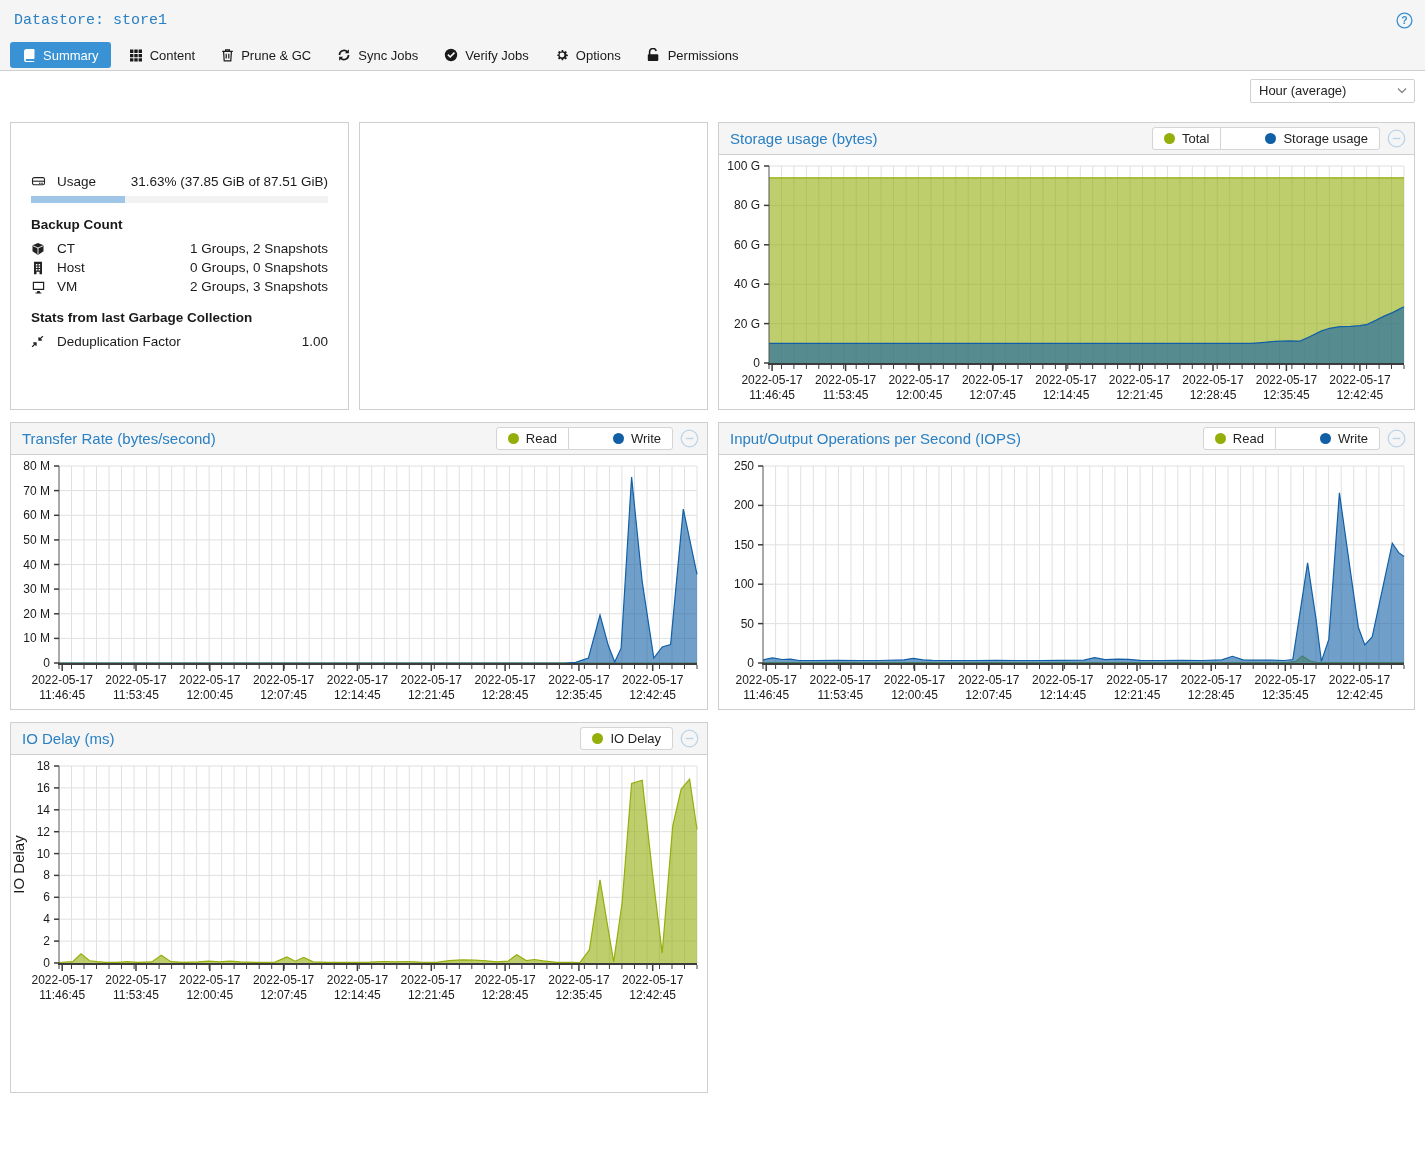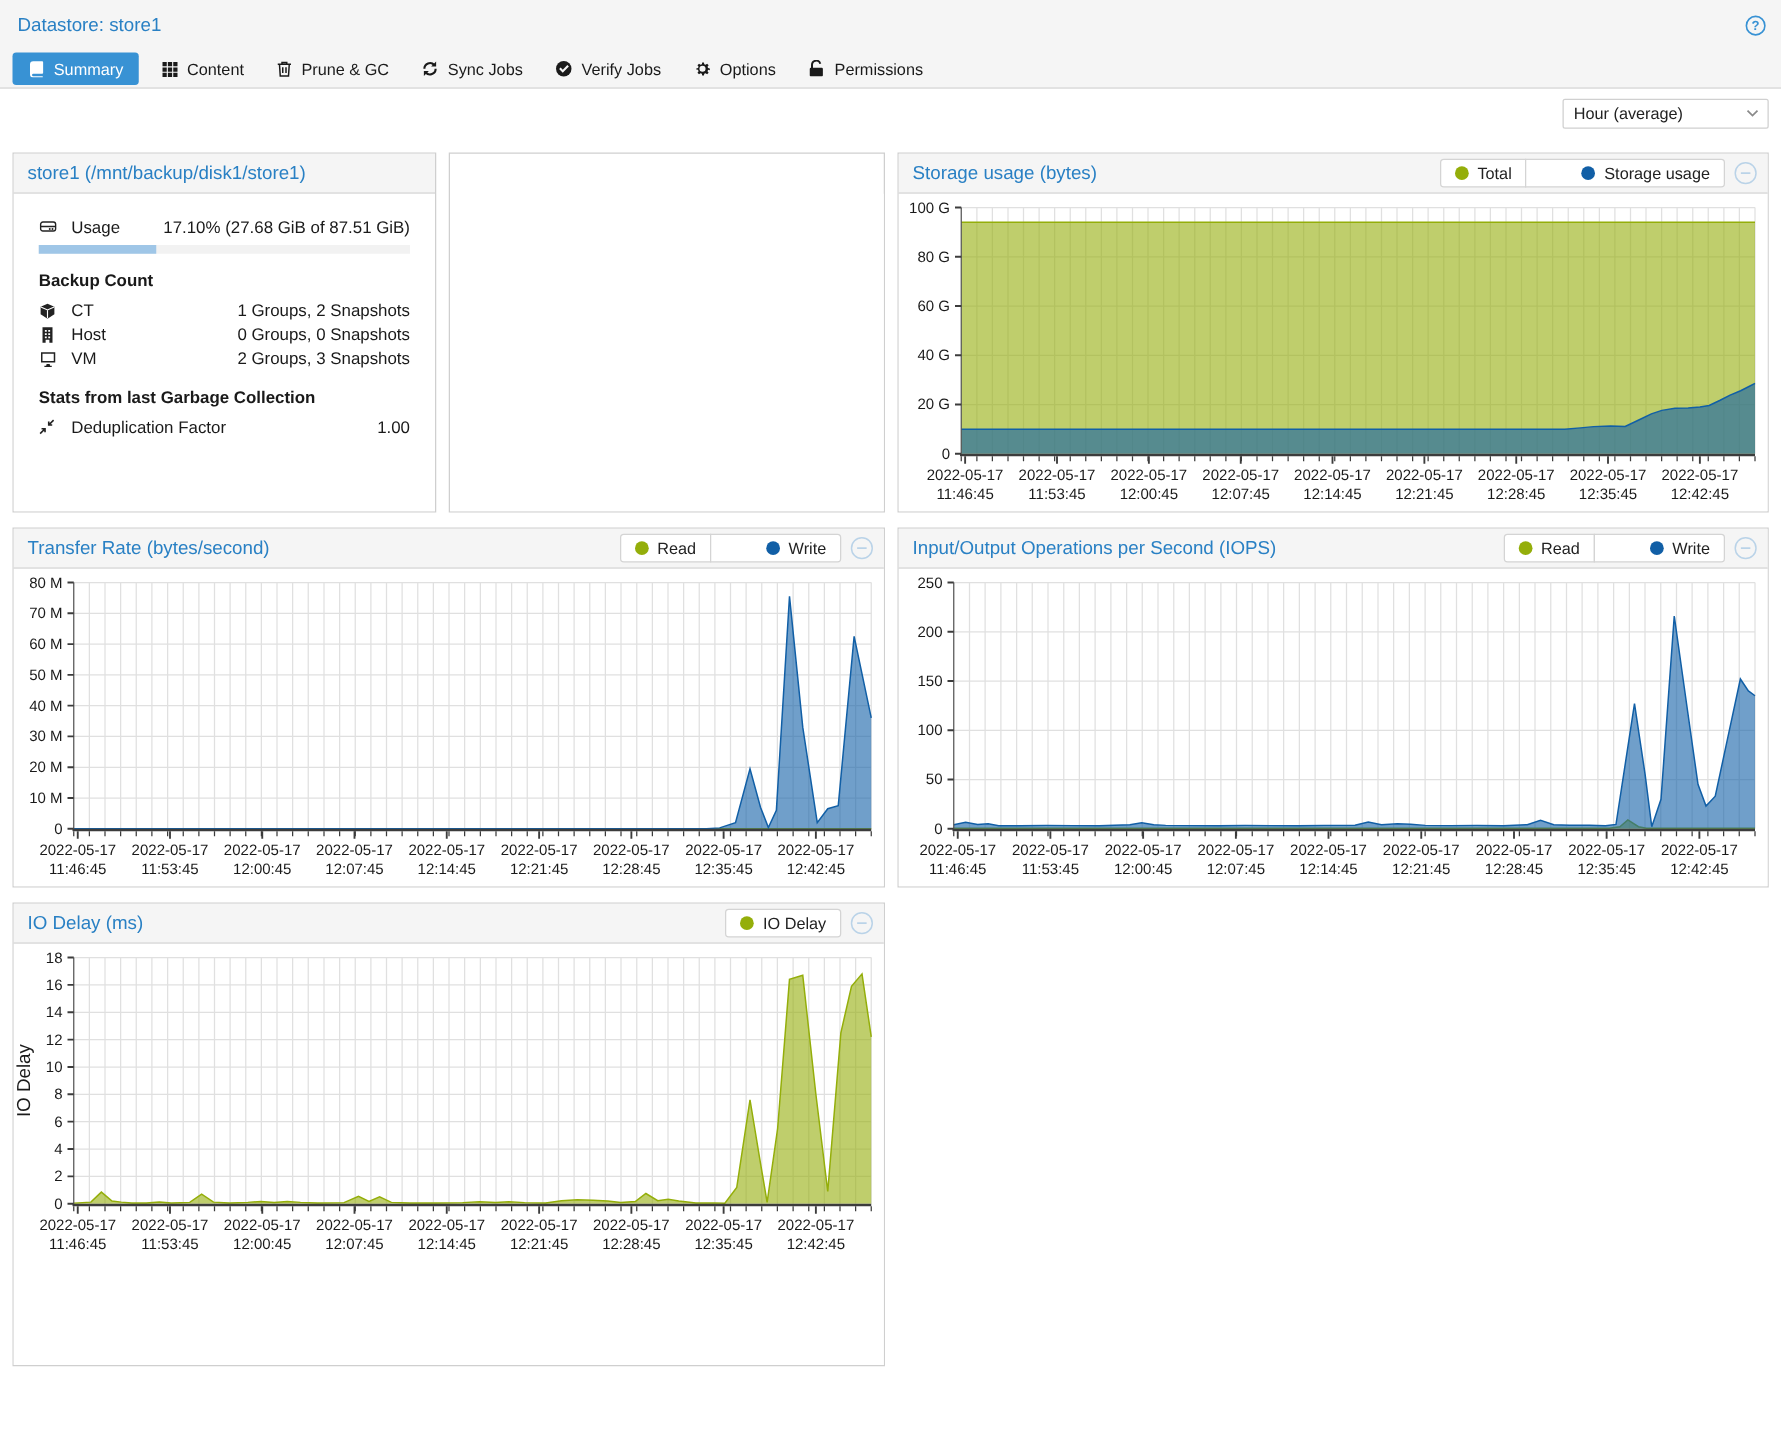--- a/index.html
+++ b/index.html
@@ -4,21 +4,21 @@
 <style>
   * { box-sizing: border-box; }
   html,body { margin:0; padding:0; }
   body {
     width:1425px; height:1158px; position:relative;
     background:#fff; font-family:"Liberation Sans", sans-serif; color:#1a1a1a;
     overflow:hidden;
   }
   
   .titlebar { height:40px; background:#f5f5f5; display:flex; align-items:center; padding:0 12px 0 14px; }
-  .titlebar .ttl { color:#2980c4; font-size:15px; }
+  .titlebar .ttl { color:#2980c4; font-size:15px;font-family:Liberation Mono, monospace; }
   .titlebar .spacer { flex:1; }
   .tabbar { height:31px; background:#f5f5f5; border-bottom:1px solid #cfcfcf; display:flex; align-items:center; padding-left:10px; }
   .tab { display:flex; align-items:center; gap:7px; height:26px; padding:0 12px; margin-right:2px; font-size:13px; color:#1a1a1a; cursor:pointer; white-space:nowrap; }
   .tab svg { display:block; }
   .tab.active { background:#3892d4; color:#fff; border-radius:3px; padding:0 12px; margin-right:6px; }
   .toolbar { height:39px; background:#fff; display:flex; align-items:center; justify-content:flex-end; padding-right:10px; }
   .select { width:165px; height:24px; border:1px solid #d0d0d0; border-radius:2px; background:#fff; display:flex; align-items:center; justify-content:space-between; padding:0 7px 0 8px; font-size:13px; color:#222; cursor:pointer; }
   
   .panel { position:absolute; background:#fff; border:1px solid #cfcfcf; }
   .panel-hd { height:32px; background:#f5f5f5; border-bottom:1px solid #cfcfcf; display:flex; align-items:center; padding:0 8px 0 11px; }
@@ -132,37 +132,34 @@
     <span>Hour (average)</span>
     <span style="display:flex;">
         <svg width="10" height="7" viewBox="0 0 10 7">
           <polyline points="1,1.5 5,5.5 9,1.5" fill="none" stroke="#8a8a8a" stroke-width="1.4"></polyline>
         </svg>
       </span>
   </div>
 </div>
 
 <div class="panel" id="p-store1">
-  <div class="panel-hd">
-    <span class="ptitle">store1 (/mnt/backup/disk1/store1)</span>
-  </div>
   <div class="panel-bd store-bd">
     <div class="kv">
       <span class="ic">
           <svg width="15" height="14" viewBox="0 0 14 14">
             <g fill="none" stroke="currentColor" stroke-width="1.1">
               <rect x="1" y="3.6" width="12" height="7.2" rx="1.8"></rect>
               <path d="M1.3 7.2h11.4"></path>
             </g>
             <circle cx="10.5" cy="9.2" r=".8" fill="currentColor"></circle>
             <circle cx="8.3" cy="9.2" r=".8" fill="currentColor"></circle>
           </svg>
         </span>
       <span>Usage</span>
-      <span class="val">17.10% (27.68 GiB of 87.51 GiB)</span>
+      <span class="val">31.63% (37.85 GiB of 87.51 GiB)</span>
     </div>
     <div class="progress">
       <div class="fill" style="width: 31.63%;"></div>
     </div>
     <div class="sec">Backup Count</div>
     <div class="kv row3">
       <span class="ic">
           <svg width="14" height="14" viewBox="0 0 14 14">
             <path fill="currentColor" d="M7 1 12.5 3.3v6L7 13 1.5 9.3v-6z"></path>
             <path fill="none" stroke="#fff" stroke-width=".9" d="M1.7 3.6 7 6l5.3-2.4M7 6v6.6"></path>

